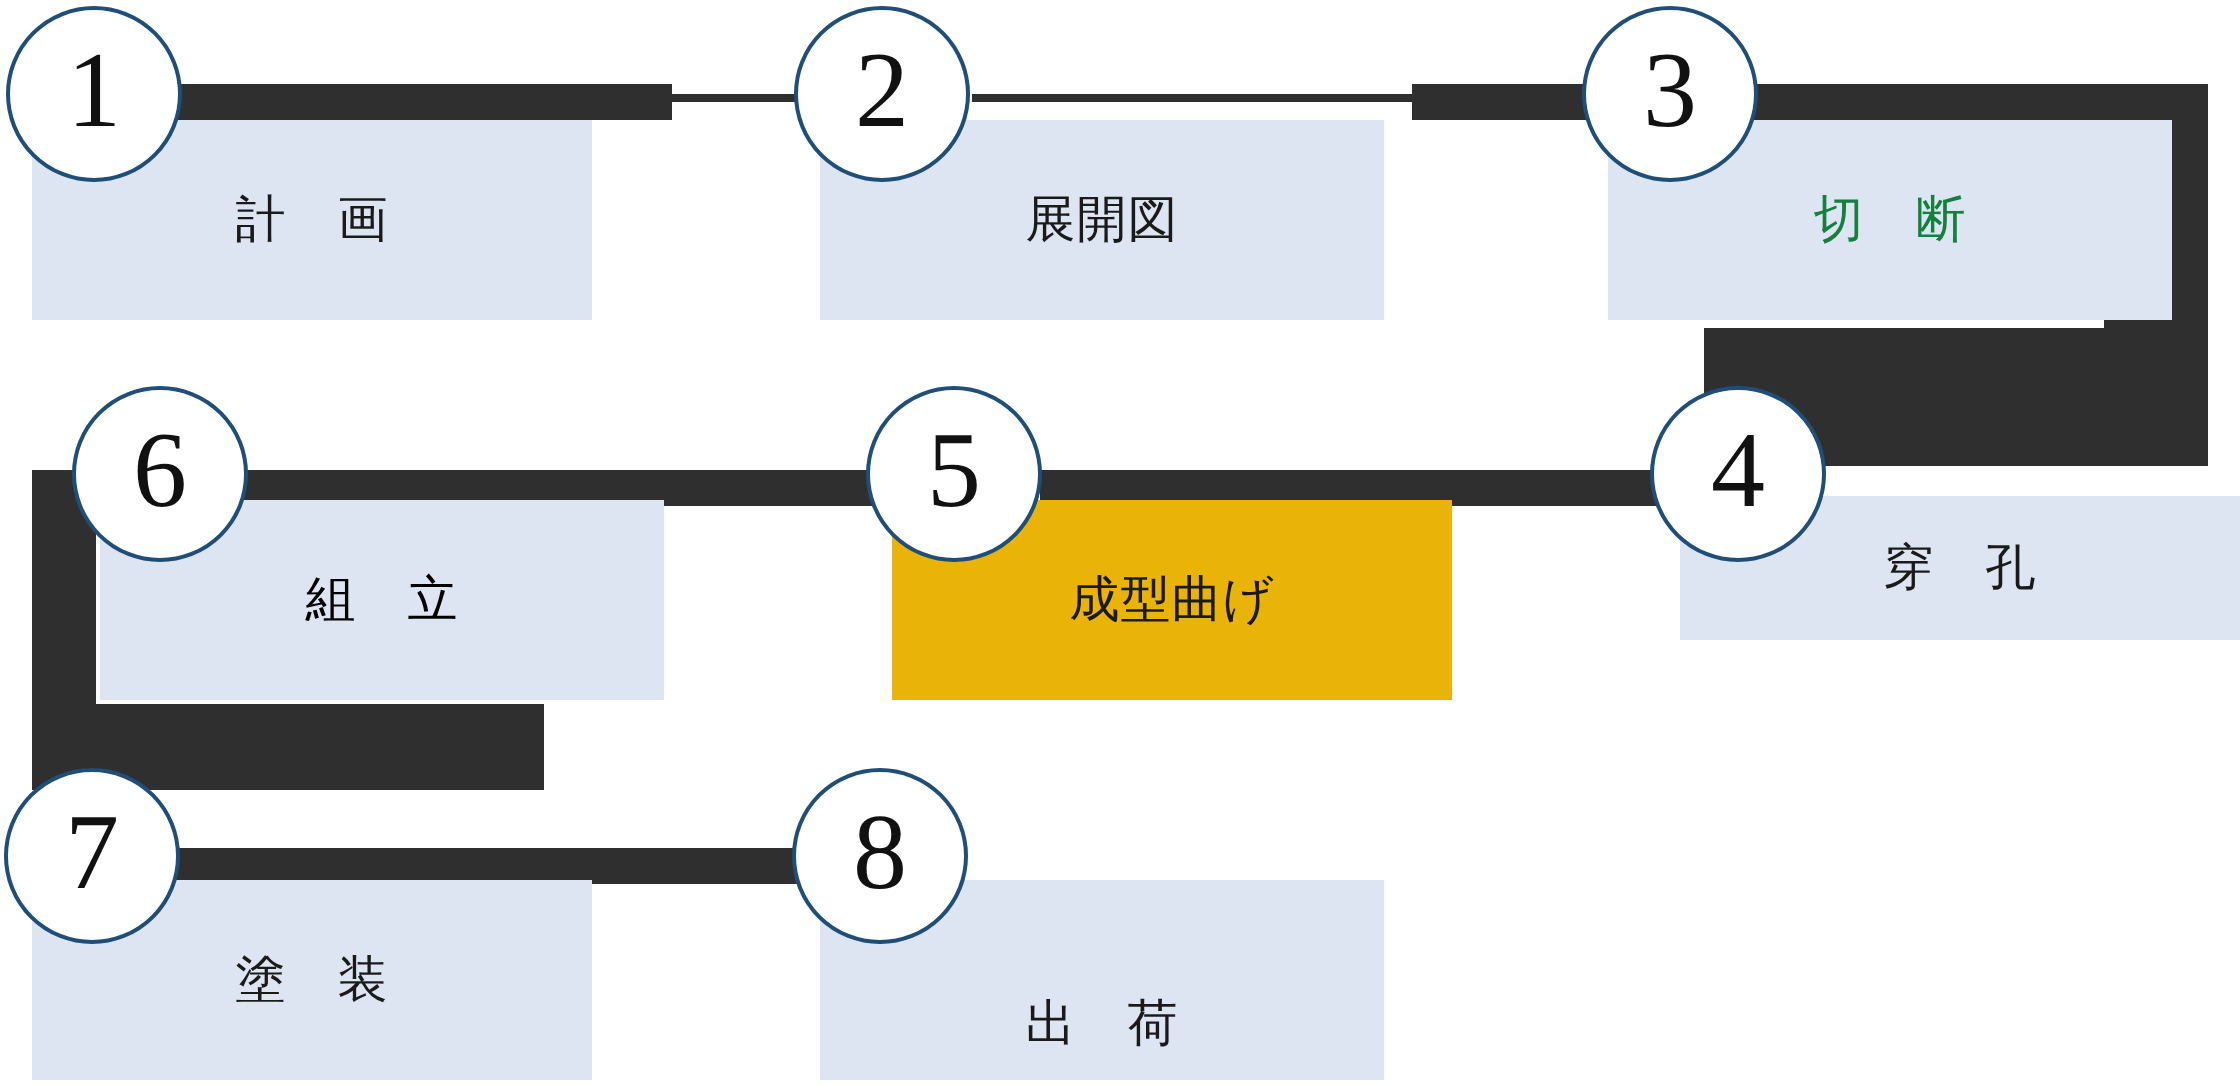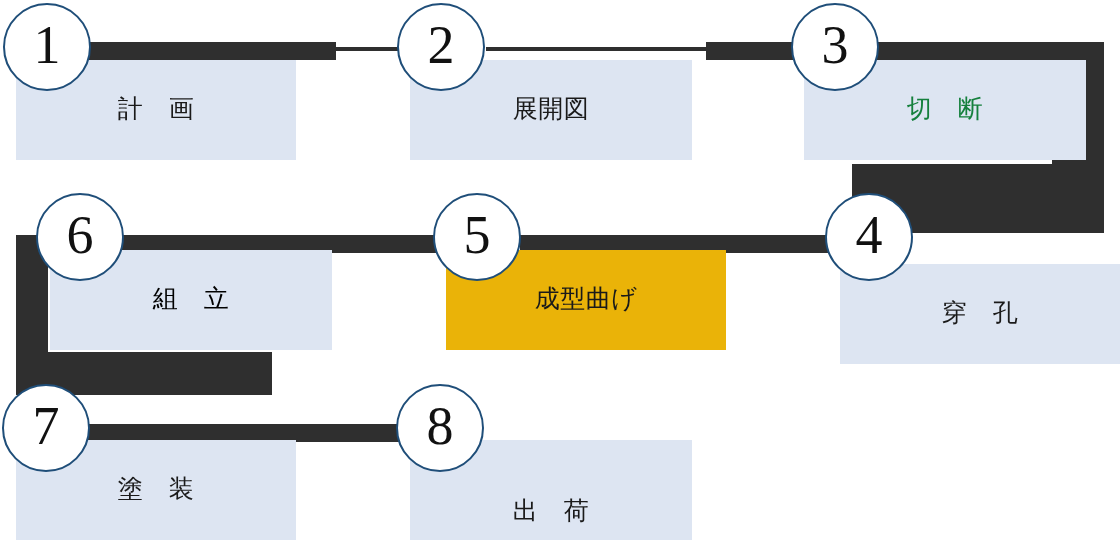--- a/index.html
+++ b/index.html
@@ -28,21 +28,21 @@
   
   .step-box {
     position: absolute;
     background: #dde5f2;
     display: flex;
     align-items: center;
     justify-content: center;
     box-sizing: border-box;
   }
   .step-label {
-    font-family: Liberation Mono, monospace;
+    font-family: Liberation Sans, sans-serif;
     font-size: 25px;
     color: #1a1a1a;
     letter-spacing: 0.02em;
     line-height: 1;
     white-space: pre;
     user-select: none;
   }
   
   .step-circle {
     position: absolute;
@@ -87,21 +87,21 @@
   <div id="box-layer">
       <div class="step-box" style="left: 16px; top: 60px; width: 280px; height: 100px; background: rgb(221, 229, 242);">
         <span class="step-label" style="color: rgb(26, 26, 26);">計　画</span>
       </div>
       <div class="step-box" style="left: 410px; top: 60px; width: 282px; height: 100px; background: rgb(221, 229, 242); justify-content: center;">
         <span class="step-label" style="color: rgb(26, 26, 26);">展開図</span>
       </div>
       <div class="step-box" style="left: 804px; top: 60px; width: 282px; height: 100px; background: rgb(221, 229, 242);">
         <span class="step-label" style="color: #15803d;">切　断</span>
       </div>
-      <div class="step-box" style="left: 840px; top: 264px; width: 280px; height: 100px; background: rgb(221, 229, 242); align-items: center;">
+      <div class="step-box" style="left: 840px; top: 248px; width: 280px; height: 72px; background: rgb(221, 229, 242); align-items: center;">
         <span class="step-label" style="color: rgb(26, 26, 26);">穿　孔</span>
       </div>
       <div class="step-box" style="left: 446px; top: 250px; width: 280px; height: 100px; background: #eab308;">
         <span class="step-label" style="color: rgb(26, 26, 26);">成型曲げ</span>
       </div>
       <div class="step-box" style="left: 50px; top: 250px; width: 282px; height: 100px; background: rgb(221, 229, 242);">
         <span class="step-label" style="color: #000000;">組　立</span>
       </div>
       <div class="step-box" style="left: 16px; top: 440px; width: 280px; height: 100px; background: rgb(221, 229, 242); align-items: center;">
         <span class="step-label" style="color: rgb(26, 26, 26);">塗　装</span>

